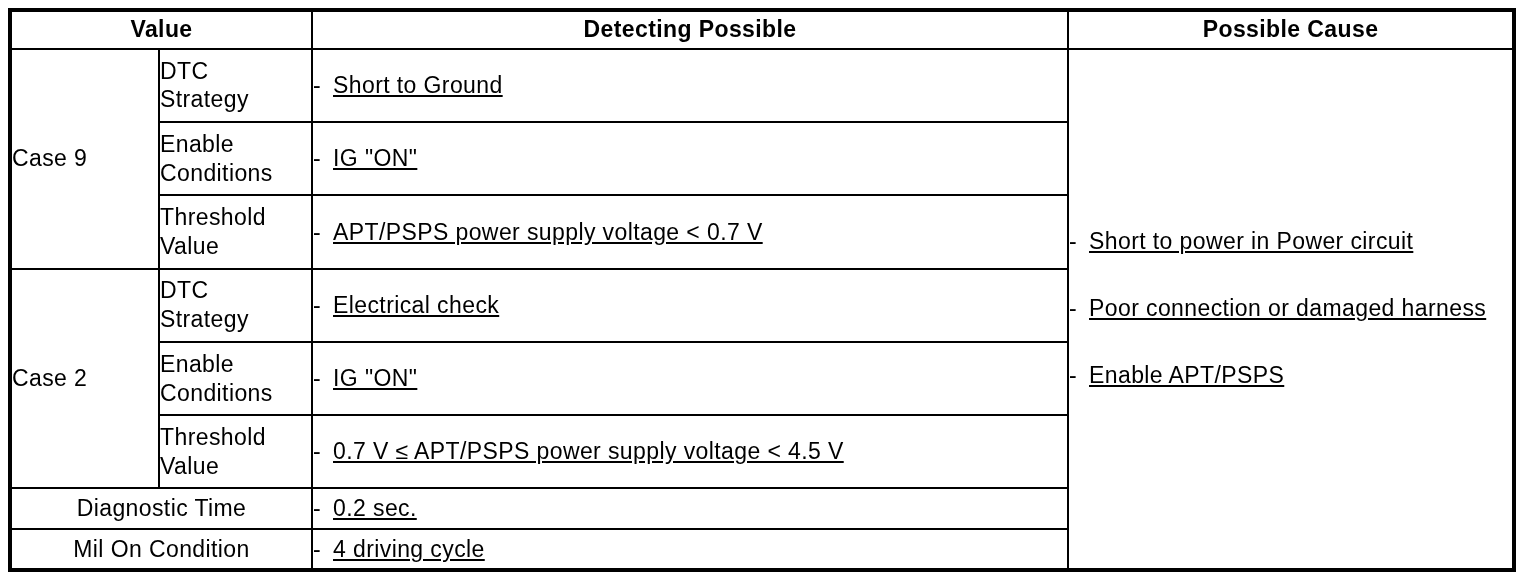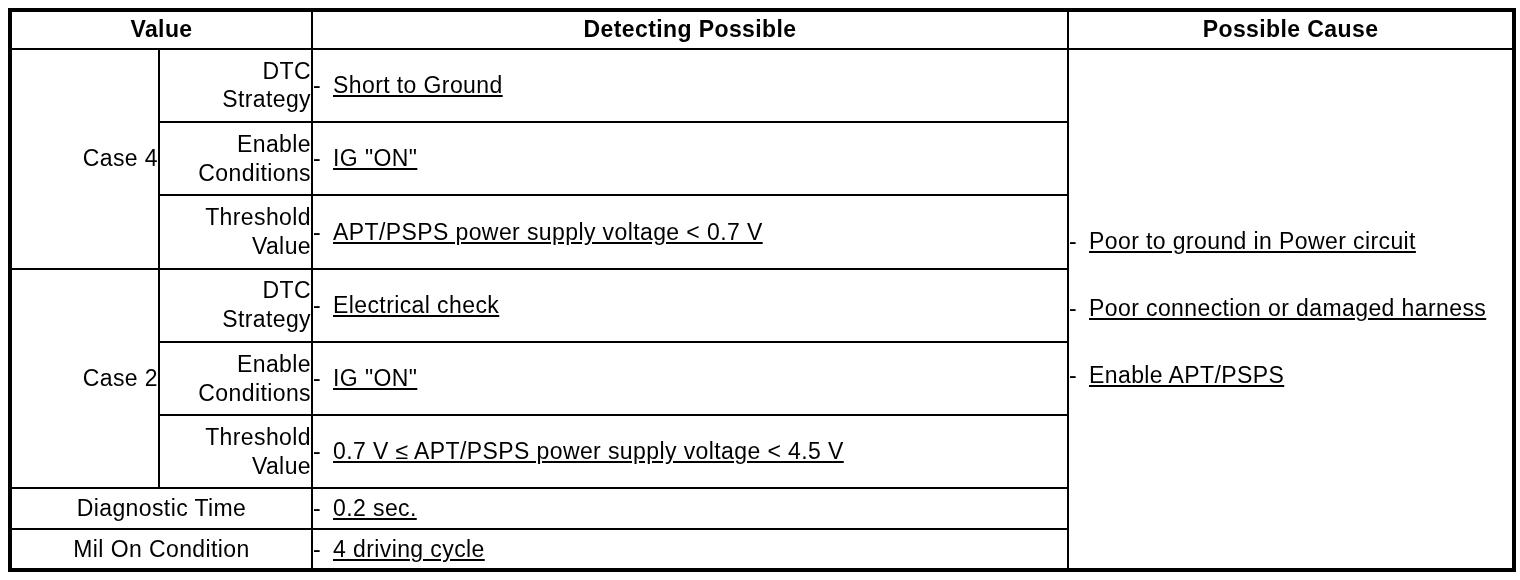--- a/index.html
+++ b/index.html
@@ -36,21 +36,21 @@
   }
   .dtc-table th {
     font-weight: bold;
     text-align: center;
   }
   tr.header-row { height: 38px; }
   tr.row-std    { height: 72px; }
   tr.row-small  { height: 40px; }
 
   .case-cell, .sub-cell {
-    text-align: right;
+    text-align: left;
     white-space: pre-line;
     border-radius: 13px;
   }
   .label-merged {
     text-align: center;
   }
   .cond-cell {
     padding-left: 6px;
     padding-right: 10px;
   }
@@ -94,34 +94,34 @@
     </colgroup>
 
     <tbody>
         <tr class="header-row">
       <th colspan="2">Value</th>
       <th>Detecting Possible</th>
       <th>Possible Cause</th>
     </tr>
 
     <tr class="row-std">
-      <td rowspan="3" class="case-cell">Case 4</td>
+      <td rowspan="3" class="case-cell">Case 9</td>
       <td class="sub-cell">DTC
 Strategy</td>
       <td class="cond-cell">
         <div class="bullet-line">
           <span class="marker">-</span>
           <span class="bullet-text">Short to Ground</span>
         </div>
       </td>
       <td rowspan="8" class="cause-cell">
         <div class="cause-list">
           <div class="cause-item bullet-line">
             <span class="marker">-</span>
-            <span class="bullet-text">Poor to ground in Power circuit</span>
+            <span class="bullet-text">Short to power in Power circuit</span>
           </div>
           <div class="cause-item bullet-line">
             <span class="marker">-</span>
             <span class="bullet-text">Poor connection or damaged harness</span>
           </div>
           <div class="cause-item bullet-line">
             <span class="marker">-</span>
             <span class="bullet-text">Enable APT/PSPS</span>
           </div>
         </div>

